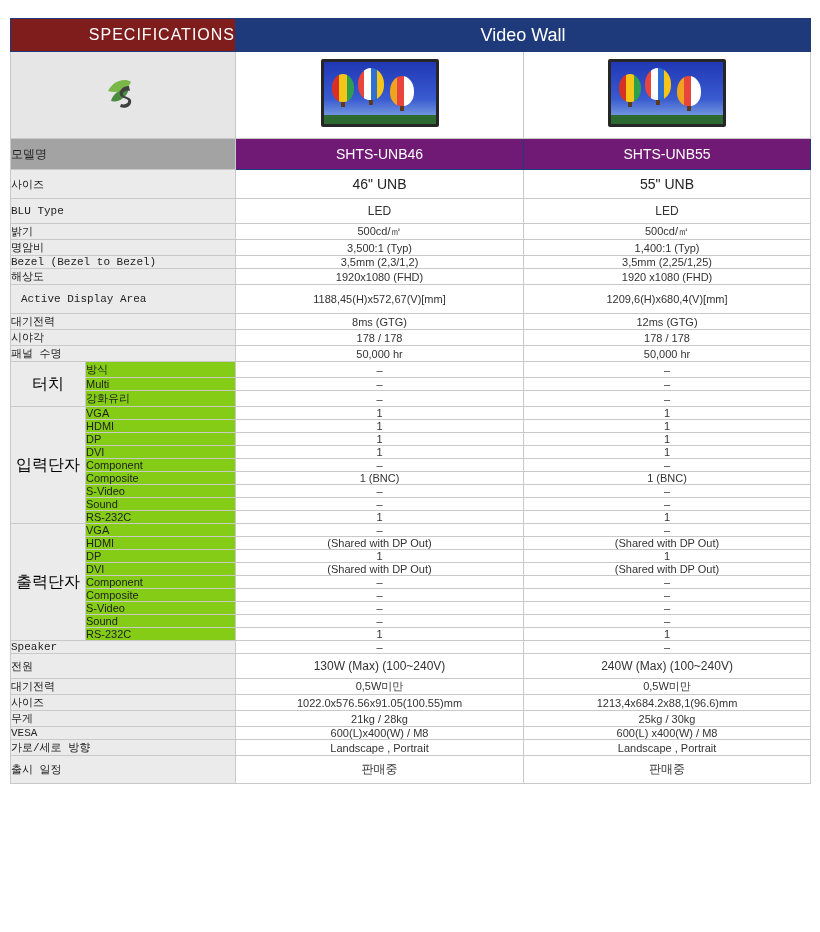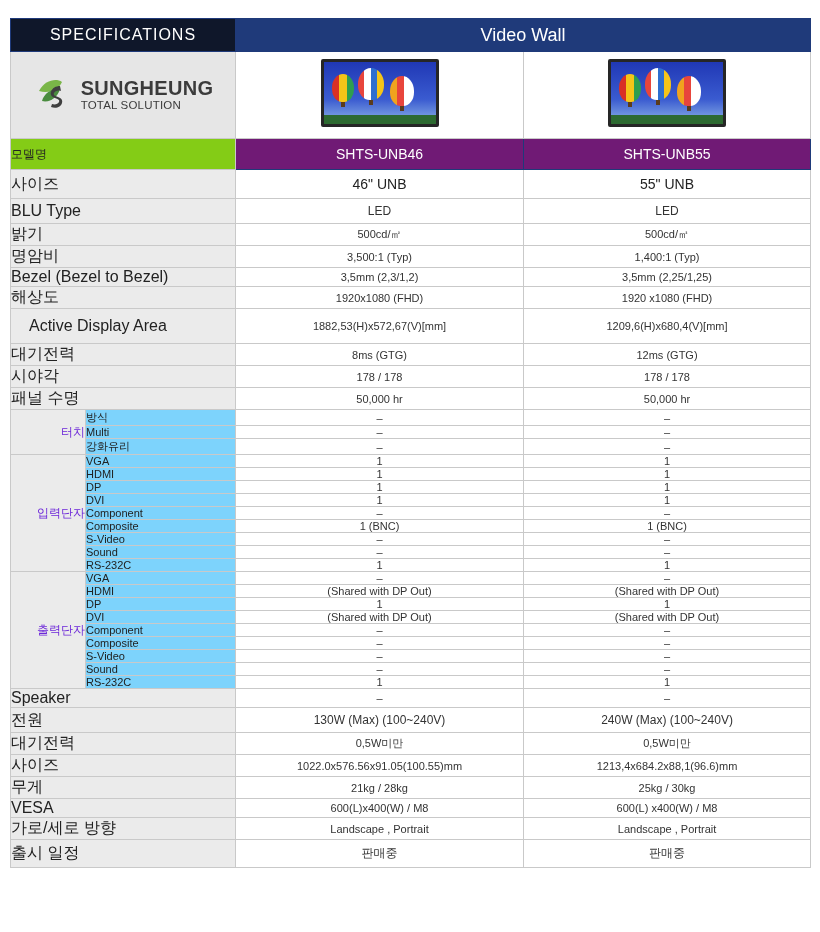--- a/index.html
+++ b/index.html
@@ -24,23 +24,23 @@
     border-collapse: collapse;
     table-layout: fixed;
   }
   table.spec td {
     border: 1px solid #c9c9c9;
     padding: 0;
     vertical-align: middle;
   }
   
   .hdr-left {
-    background: #0f172a;
+    background: #7f1d1d;
     color: #ffffff;
-    text-align: center;
+    text-align: right;
     font-size: 16px;
     letter-spacing: 1px;
     height: 32px;
     border-color: #1f3a7a !important;
   }
   .hdr-right {
     background: #1f3a7a;
     color: #ffffff;
     text-align: center;
     font-size: 18px;
@@ -123,62 +123,63 @@
   .b3 { width: 24px; height: 30px; left: 66px; top: 14px;
         background: linear-gradient(90deg,#f0a31e 0 30%,#e8453c 30% 60%,#ffffff 60% 100%); }
   .ground {
     position: absolute;
     left: 0; right: 0; bottom: 0;
     height: 9px;
     background: #2d6a31;
   }
   
   .model-label {
-    background: #84cc16;
+    background: #a3a3a3;
     font-size: 12px;
     padding: 7px 10px;
     color: #222;
     margin-left: 16px;
   }
   .model-val {
     background: #701a75;
     color: #ffffff;
     text-align: center;
     font-size: 14px;
     height: 30px;
     border-color: #1f3a7a !important;
   }
   
   .lbl {
     background: #ebebeb;
-    font-size: 16px;
+    font-size: 11px;
     padding: 4px 10px;
     color: #222;
-  }
-  .lbl.tall { padding: 8px 18px; }
+    font-family: Liberation Mono, monospace;
+  }
+  .lbl.tall { padding: 8px 10px; }
   .sublbl {
-    background: #7dd3fc;
+    background: #84cc16;
     font-size: 11px;
     padding: 3px 10px;
     color: #222;
   }
   .val {
     text-align: center;
     font-size: 11px;
     color: #333;
     padding: 3px 4px;
   }
   .val.big { font-size: 14px; color: #222; padding: 6px 4px; }
   .val.mid { font-size: 12px; color: #333; padding: 5px 4px; }
   .grp {
     background: #ebebeb;
-    font-size: 12px;
-    text-align: right;
+    font-size: 16px;
+    text-align: center;
     padding-left: 10px;
-    color: #6d28d9;
+    color: #000000;
   }
 </style>
 </head>
 <body>
 
 <div class="sheet">
 <table class="spec">
   <colgroup>
     <col style="width:75px">
     <col style="width:150px">
@@ -194,24 +195,20 @@
 
     <tr>
       <td class="logo-cell" colspan="2">
         <div class="logo-wrap">
           <div class="logo-mark">
             <svg width="42" height="42" viewBox="0 0 42 42">
               <path d="M6 17c6-11 17-13 23-9-3 7-12 12-23 9z" fill="#7ab648"></path>
               <path d="M9 27c2-8 11-13 18-12-2 8-10 14-18 12z" fill="#4a8c3f"></path>
               <path d="M27 12c-4 0-8 2-9 6-1 3 1 5 4 6 3 1 5 2 4 4-1 2-4 3-7 2l-1 3c5 2 10 0 11-4 1-3-1-5-4-6-3-1-5-2-4-4 1-2 4-3 7-2z" fill="#3f3f3f"></path>
             </svg>
-          </div>
-          <div class="logo-text">
-            <div class="logo-name">SUNGHEUNG</div>
-            <div class="logo-sub">TOTAL SOLUTION</div>
           </div>
         </div>
       </td>
       <td class="prod-cell">
         <div class="monitor wide">
           <div class="sky"></div>
           <div class="balloon b1"></div>
           <div class="balloon b2"></div>
           <div class="balloon b3"></div>
           <div class="ground"></div>
@@ -259,21 +256,21 @@
       <td class="val">3,5mm (2,3/1,2)</td>
       <td class="val">3,5mm (2,25/1,25)</td>
     </tr>
     <tr>
       <td class="lbl" colspan="2">해상도</td>
       <td class="val">1920x1080 (FHD)</td>
       <td class="val">1920 x1080 (FHD)</td>
     </tr>
     <tr>
       <td class="lbl tall" colspan="2">Active Display Area</td>
-      <td class="val">1882,53(H)x572,67(V)[mm]</td>
+      <td class="val">1188,45(H)x572,67(V)[mm]</td>
       <td class="val">1209,6(H)x680,4(V)[mm]</td>
     </tr>
     <tr>
       <td class="lbl" colspan="2">대기전력</td>
       <td class="val">8ms (GTG)</td>
       <td class="val">12ms (GTG)</td>
     </tr>
     <tr>
       <td class="lbl" colspan="2">시야각</td>
       <td class="val">178 / 178</td>

